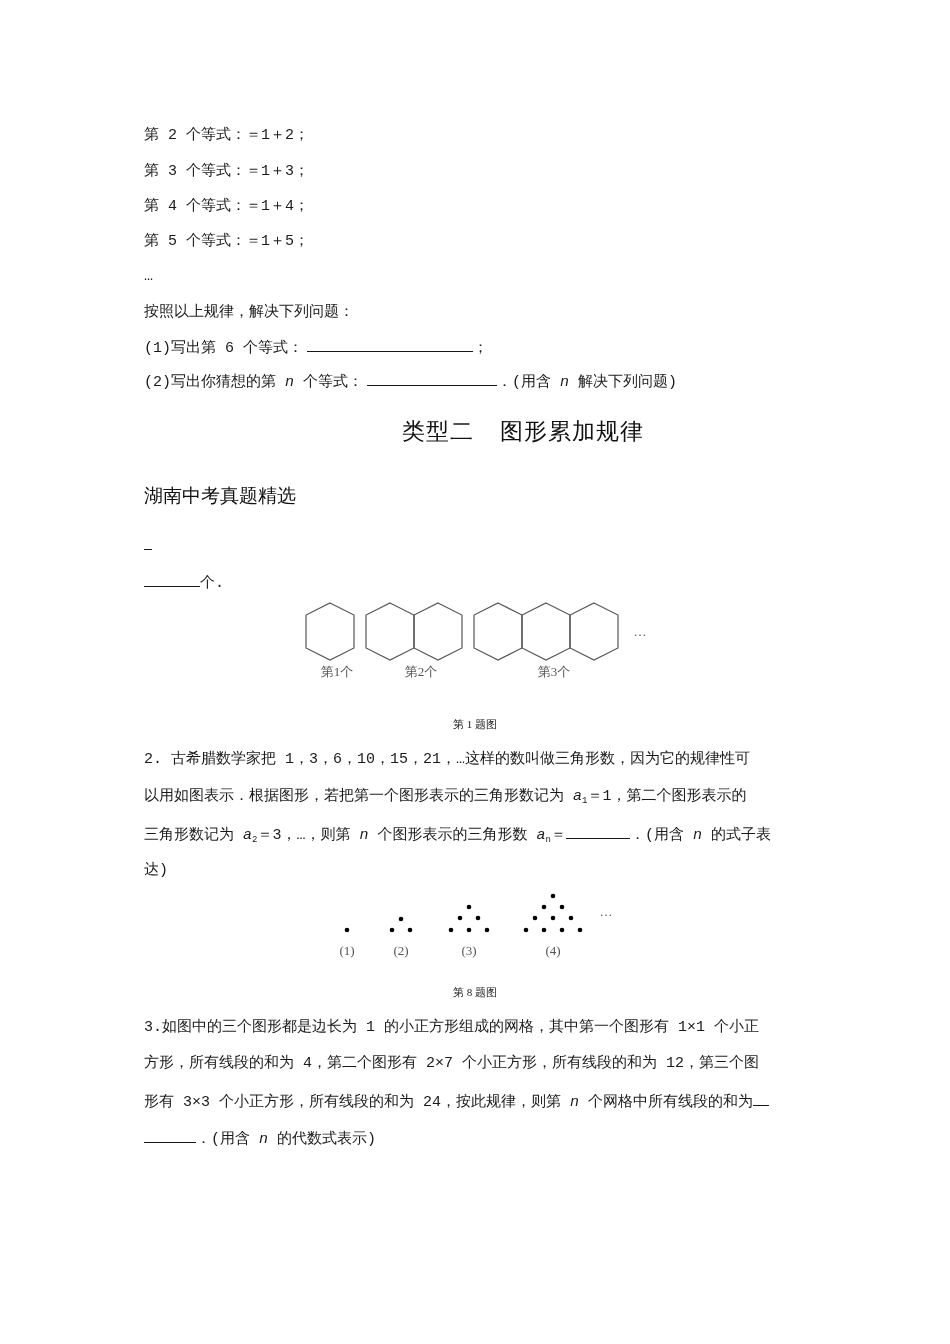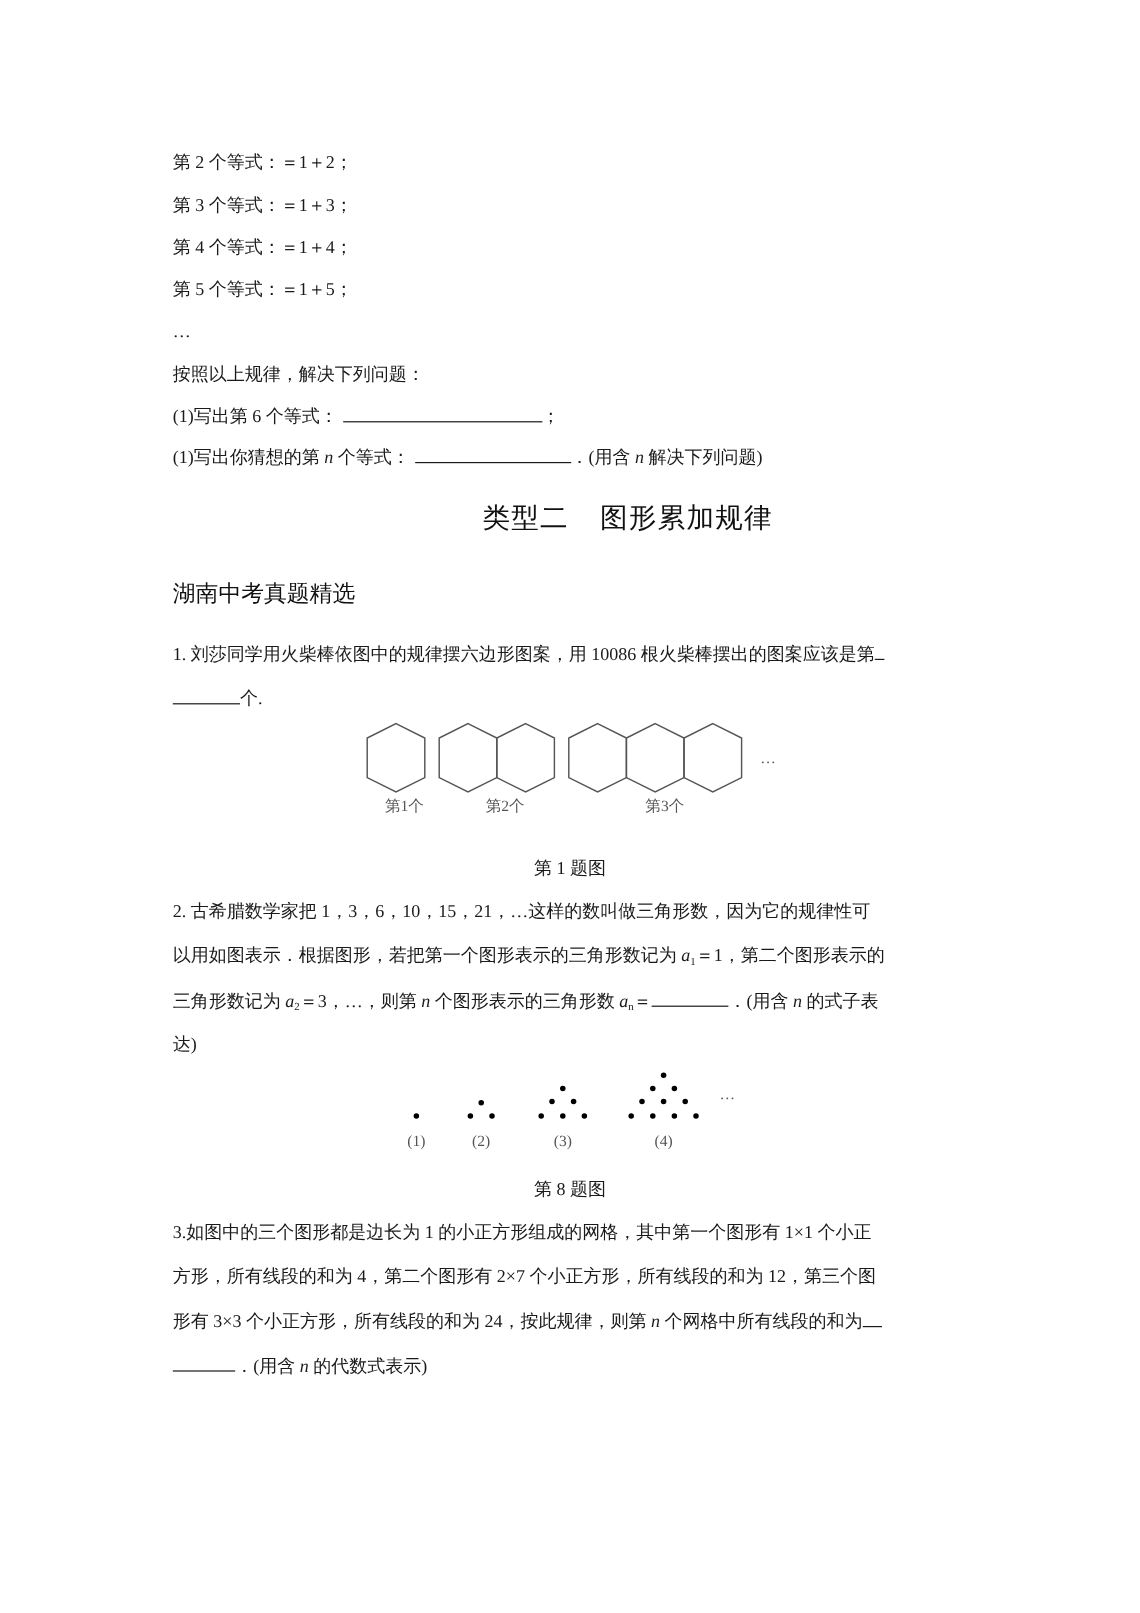--- a/index.html
+++ b/index.html
@@ -1,56 +1,56 @@
 <!DOCTYPE html>
 <html><head>
 <meta charset="utf-8">
 <style>
   html, body { margin: 0; padding: 0; background: #ffffff; }
   body { width: 950px; height: 1344px; position: relative; overflow: hidden;
          font-family: "Liberation Serif", "DejaVu Serif", serif; color: #1a1a1a; }
-  .line { position: absolute; left: 144px; white-space: nowrap; font-size: 15px; line-height: 20px; }
+  .line { position: absolute; left: 144px; white-space: nowrap; font-size: 15px; line-height: 20px; font-family: Liberation Mono, monospace; }
   .center { position: absolute; left: 0; width: 950px; text-align: center; white-space: nowrap; }
   .title { font-family: Liberation Serif, serif; font-size: 23px; line-height: 30px; color: #111; letter-spacing: 1px; padding-left: 48px; }
   .title .gap { display: inline-block; width: 26px; }
   .section { position: absolute; left: 144px; font-family: Liberation Sans, sans-serif; font-size: 19px; line-height: 26px; color: #111; }
-  .caption { font-size: 15px; line-height: 20px; }
+  .caption { font-size: 11px; line-height: 20px; }
   .blank { display: inline-block; border-bottom: 1px solid #1a1a1a; height: 14px; vertical-align: baseline; }
   i.var { font-style: italic; }
   sub { font-size: 9px; vertical-align: -3px; }
   svg { position: absolute; overflow: visible; }
   .figlabel { font-family: "Liberation Serif", serif; font-size: 13px; fill: #555; }
 </style>
 </head>
 <body>
 
 <div>
   <div class="line" style="top:126px">第 2 个等式：＝1＋2；</div>
   <div class="line" style="top:162px">第 3 个等式：＝1＋3；</div>
   <div class="line" style="top:197px">第 4 个等式：＝1＋4；</div>
   <div class="line" style="top:232px">第 5 个等式：＝1＋5；</div>
   <div class="line" style="top:267px">…</div>
   <div class="line" style="top:303px">按照以上规律，解决下列问题：</div>
   <div class="line" style="top:337px">
     <span>(1)写出第 6 个等式：</span><span class="blank" style="width:166px;margin-left:4px"></span><span>；</span>
   </div>
   <div class="line" style="top:371px">
-    <span>(1)写出你猜想的第 </span><i class="var">n</i><span> 个等式：</span><span class="blank" style="width:130px;margin-left:4px"></span><span>．(用含 </span><i class="var">n</i><span> 解决下列问题)</span>
+    <span>(2)写出你猜想的第 </span><i class="var">n</i><span> 个等式：</span><span class="blank" style="width:130px;margin-left:4px"></span><span>．(用含 </span><i class="var">n</i><span> 解决下列问题)</span>
   </div>
 </div>
 
 <div class="center title" style="top:417px">
   <span>类型二</span><span class="gap"></span><span>图形累加规律</span>
 </div>
 
 <div class="section" style="top:483px">湖南中考真题精选</div>
 
 <div>
   <div class="line" style="top:535px">
-    <span>1. 刘莎同学用火柴棒依图中的规律摆六边形图案，用 10086 根火柴棒摆出的图案应该是第</span><span class="blank" style="width:8px"></span>
+    <span class="blank" style="width:8px"></span>
   </div>
   <div class="line" style="top:572px">
     <span class="blank" style="width:56px"></span><span>个.</span>
   </div>
 
   <svg style="left:0;top:0" width="950" height="1344">
     <g fill="none" stroke="#555" stroke-width="1.2">
       <polygon points="330,603 354,615 354,648 330,660 306,648 306,615"></polygon>
     </g>
     <g fill="none" stroke="#555" stroke-width="1.2">

